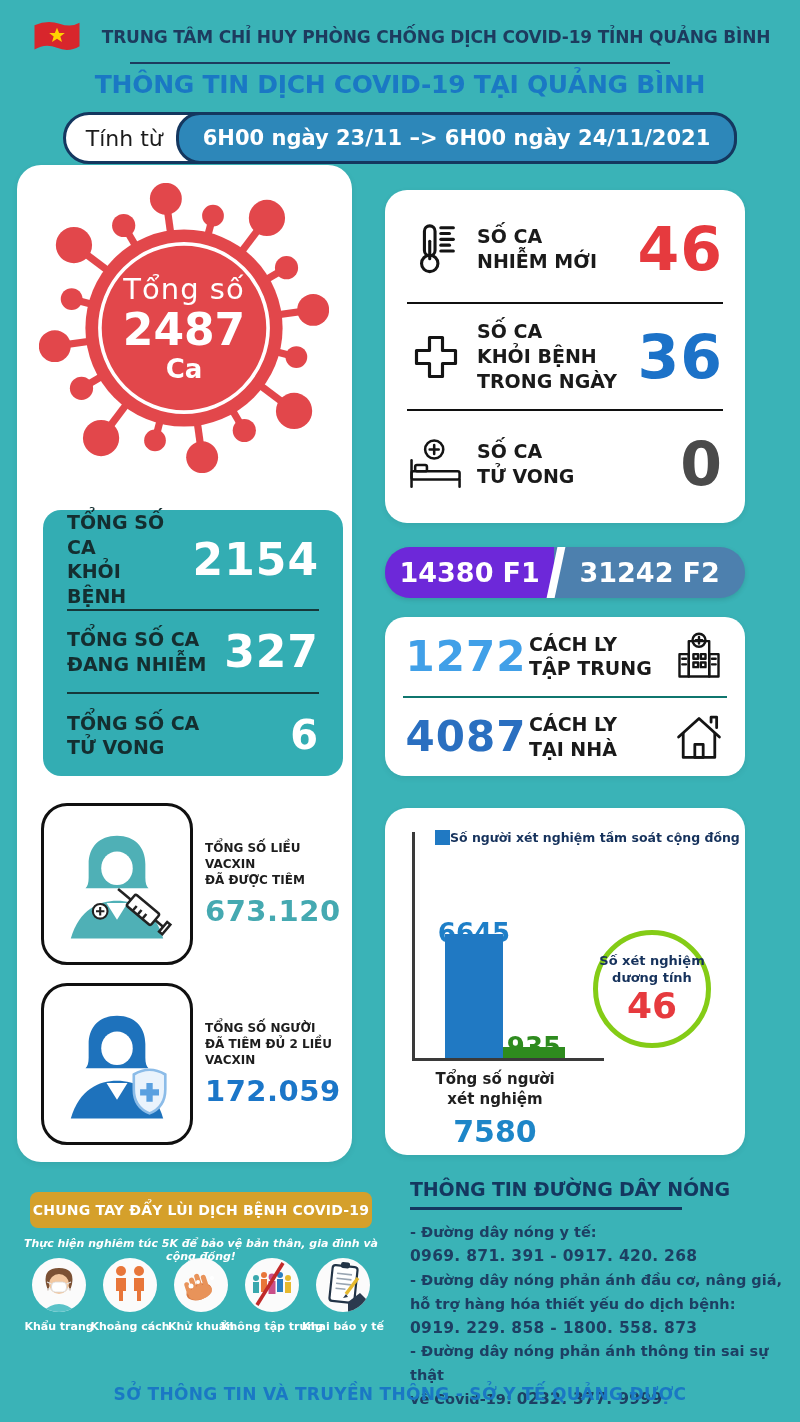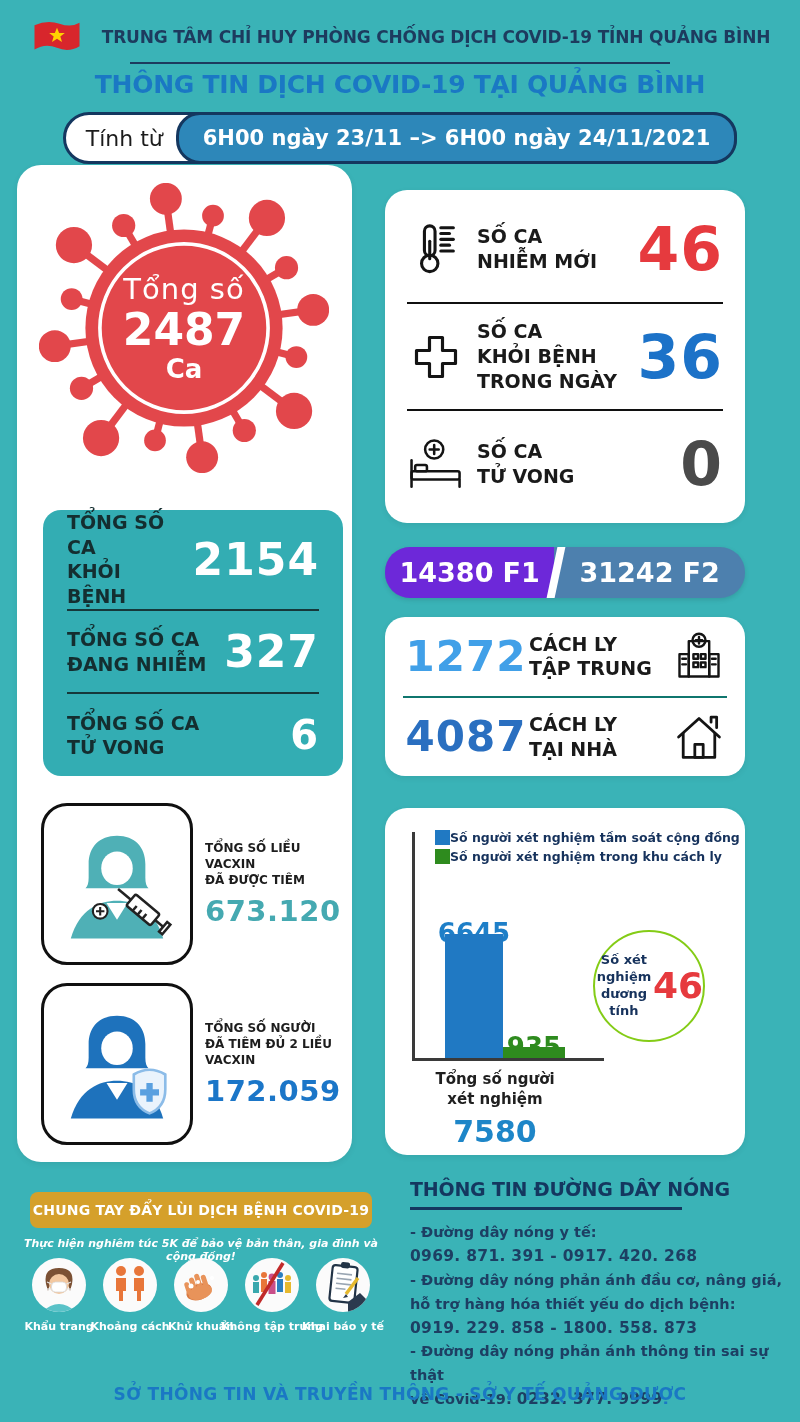--- a/index.html
+++ b/index.html
@@ -79,21 +79,21 @@
   .yaxis{position:absolute;left:27px;top:24px;width:3px;height:228px;background:#3a3a3a;}
   .xaxis{position:absolute;left:27px;top:250px;width:192px;height:3px;background:#3a3a3a;}
   .bar{position:absolute;}
   .bar.blue{left:60px;top:126px;width:58px;height:124px;background:#2079c3;}
   .bar.green{left:118px;top:239px;width:62px;height:11px;background:#2e8b1e;}
   .bar-label{position:absolute;text-align:center;font-size:26px;font-weight:800;margin-top:20px;}
   .bl-blue{left:44px;top:90px;width:90px;color:#1e7fc8;}
   .bl-green{left:104px;top:204px;width:90px;color:#2e8b1e;}
   .chart-caption{position:absolute;left:8px;top:261px;width:204px;text-align:center;font-size:15px;font-weight:700;color:#1f1f1f;line-height:1.35;}
   .chart-total{position:absolute;left:8px;top:306px;width:204px;text-align:center;font-size:30px;font-weight:800;color:#1e86c8;}
-  .pos-circle{position:absolute;left:208px;top:122px;width:108px;height:108px;border:2px solid #84cc16;border-radius:50%;display:flex;flex-direction:row;align-items:center;justify-content:center;}
+  .pos-circle{position:absolute;left:208px;top:122px;width:108px;height:108px;border:5px solid #84cc16;border-radius:50%;display:flex;flex-direction:column;align-items:center;justify-content:center;}
   .pos-label{font-size:13px;font-weight:800;color:#16325c;text-align:center;line-height:1.3;}
   .pos-value{font-size:36px;font-weight:800;color:#e63a3e;line-height:1.05;}
 
   
   .gold-banner{position:absolute;left:30px;top:1192px;width:342px;height:36px;background:#d5a02b;border-radius:8px;display:flex;align-items:center;justify-content:center;color:#fff;font-size:14px;font-weight:800;letter-spacing:.2px;}
   .slogan{position:absolute;left:20px;top:1237px;width:362px;text-align:center;font-size:11px;font-style:italic;font-weight:600;color:#fff;}
   .fivek{position:absolute;left:26px;top:1258px;width:350px;display:flex;justify-content:space-between;}
   .fk{width:66px;display:flex;flex-direction:column;align-items:center;}
   .fk-circle{width:54px;height:54px;border-radius:50%;background:#fbfbfb;overflow:hidden;flex:0 0 auto;}
   .fk-circle svg{width:54px;height:54px;}
@@ -365,24 +365,20 @@
       </div>
     </div>
   </div>
 
   <div class="chart-card">
     <div class="legend">
       <div class="legend-row">
         <div class="sw sw0"></div>
         <div class="legend-label">Số người xét nghiệm tầm soát cộng đồng</div>
       </div>
-      <div class="legend-row">
-        <div class="sw sw1"></div>
-        <div class="legend-label">Số người xét nghiệm trong khu cách ly</div>
-      </div>
     </div>
     <div class="yaxis"></div>
     <div class="xaxis"></div>
     <div class="bar-label bl-blue">6645</div>
     <div class="bar blue"></div>
     <div class="bar-label bl-green">935</div>
     <div class="bar green"></div>
     <div class="chart-caption">
       <div>Tổng số người</div>
         <div>xét nghiệm</div>

